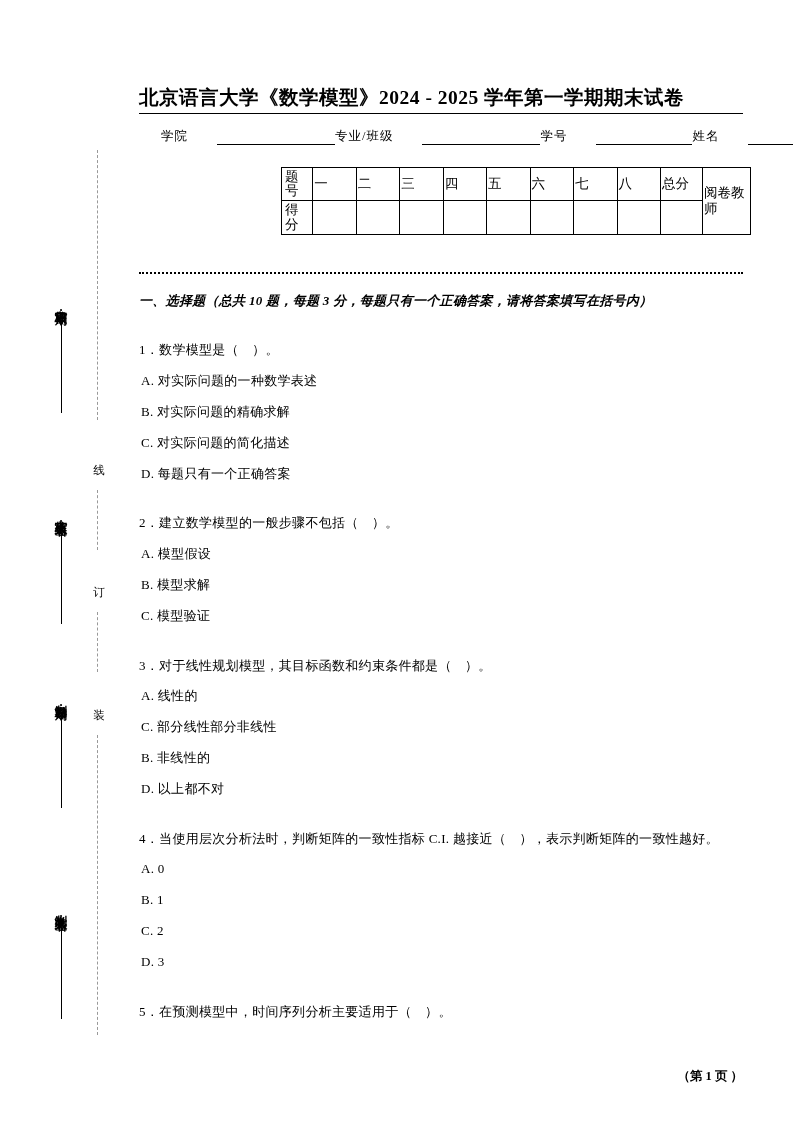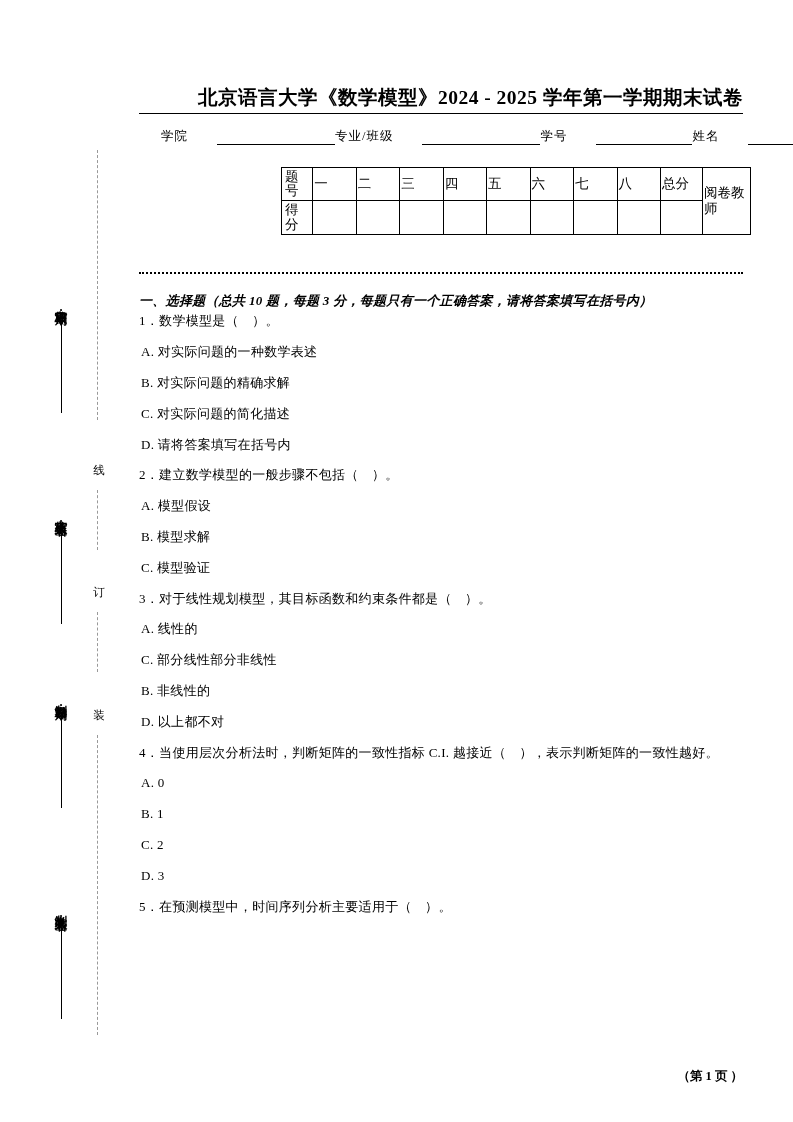--- a/index.html
+++ b/index.html
@@ -64,21 +64,21 @@
     left: 131px;
     top: 0;
     width: 620px;
     height: 1122px;
   }
   .title {
     position: absolute;
     left: 8px;
     top: 84px;
     width: 604px;
-    text-align: right;
+    text-align: left;
     font-size: 19.5px;
     font-weight: bold;
     font-family: "Liberation Serif", "DejaVu Serif", serif;
     letter-spacing: 0.5px;
   }
   .title-rule {
     position: absolute;
     left: 8px;
     top: 113px;
     width: 604px;
@@ -141,20 +141,21 @@
   .sec-head {
     font-style: italic;
     font-weight: bold;
     line-height: 1.65;
     letter-spacing: 0.3px;
   }
   .q {
     line-height: 1.6;
     margin-bottom: 10px;
     letter-spacing: 0.3px;
+    margin-top: 29px;
   }
   .opt {
     line-height: 1.6;
     margin-bottom: 10px;
     padding-left: 2px;
     letter-spacing: 0.3px;
   }
   .footer {
     position: absolute;
     left: 8px;
@@ -250,21 +251,21 @@
 
   <div class="dotted-rule"></div>
 
   <div class="body">
     <div class="sec-head">一、选择题（总共 10 题，每题 3 分，每题只有一个正确答案，请将答案填写在括号内）</div>
 
     <div class="q">1．数学模型是（　）。</div>
     <div class="opt">A.  对实际问题的一种数学表述</div>
     <div class="opt">B.  对实际问题的精确求解</div>
     <div class="opt">C.  对实际问题的简化描述</div>
-    <div class="opt">D.  请将答案填写在括号内</div>
+    <div class="opt">D.  每题只有一个正确答案</div>
 
     <div class="q">2．建立数学模型的一般步骤不包括（　）。</div>
     <div class="opt">A.  模型假设</div>
     <div class="opt">B.  模型求解</div>
     <div class="opt">C.  模型验证</div>
 
     <div class="q">3．对于线性规划模型，其目标函数和约束条件都是（　）。</div>
     <div class="opt">A.  线性的</div>
     <div class="opt">C.  部分线性部分非线性</div>
     <div class="opt">B.  非线性的</div>

